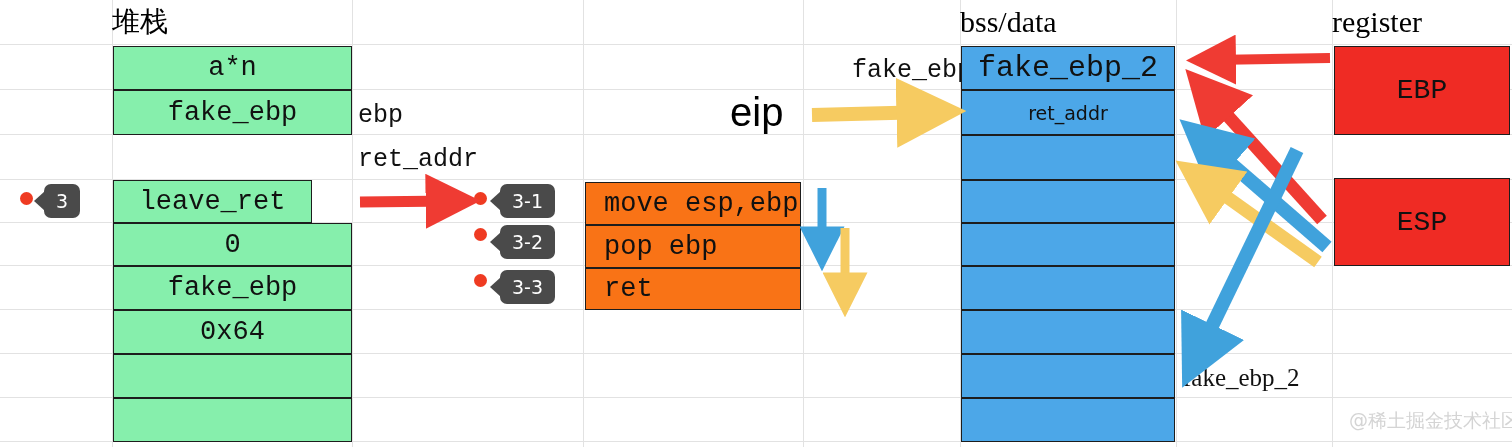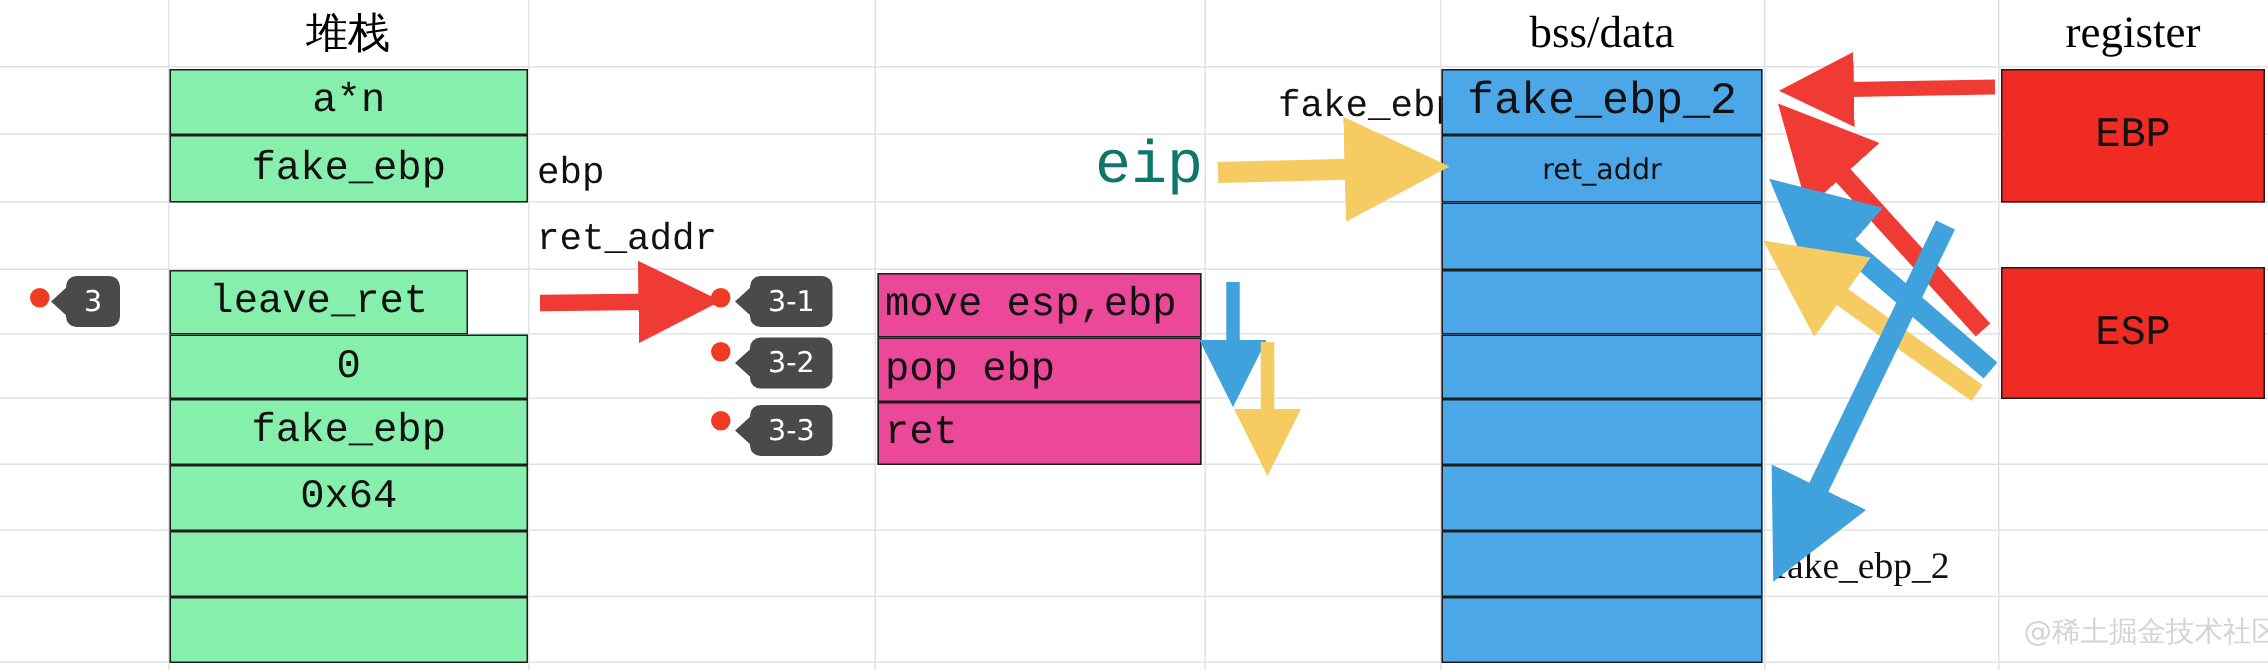--- a/index.html
+++ b/index.html
@@ -8,40 +8,40 @@
     width:1512px;height:447px;overflow:hidden;
   }
   #stage{position:relative;width:1512px;height:447px;background:#fff;}
 
   
   .gridline-h{position:absolute;left:0;width:1512px;height:1px;background:#e2e2e2;}
   .gridline-v{position:absolute;top:0;height:447px;width:1px;background:#e2e2e2;}
 
   
   .colhead{
-    position:absolute;text-align:center;
+    position:absolute;
     font-size:30px;color:#000;white-space:nowrap;
     line-height:44px;
   }
   .colhead.cjk{font-family:"DejaVu Sans","Liberation Sans",sans-serif;font-size:28px;}
 
   
   .cellstack{position:absolute;box-sizing:border-box;border:1.6px solid #1d1d1d;
       display:flex;align-items:center;justify-content:center;
       font-family:"Liberation Mono","DejaVu Sans Mono",monospace;}
   .yellow{background:#86efac;color:#111;font-size:27px;}
   .blue{background:#4ca7e8;color:#111;}
-  .green{background:#ec4899;color:#111;font-size:27px;justify-content:flex-start;padding-left:4px;}
+  .green{background:#f97316;color:#111;font-size:27px;justify-content:flex-start;padding-left:18px;}
   .redreg{background:#ef2b24;color:#111;font-size:28px;}
 
   
   .note{position:absolute;font-size:25px;color:#111;white-space:nowrap;
         font-family:"Liberation Mono","DejaVu Sans Mono",monospace;line-height:1;}
   .note.cjk{font-family:"DejaVu Sans","Liberation Sans",sans-serif;font-size:26px;}
-  .note.eip{font-family:Liberation Mono, monospace;font-size:40px;color:#0f766e;}
+  .note.eip{font-family:Liberation Sans, sans-serif;font-size:40px;color:#000000;}
   .note.serif{font-family:"Liberation Serif",serif;}
 
   
   .dot{position:absolute;width:13px;height:13px;border-radius:50%;background:#ef3b22;}
   .badge{position:absolute;height:34px;background:#4a4a4a;border-radius:7px;
       color:#fff;font-family:"DejaVu Sans","Liberation Sans",sans-serif;font-size:19px;
       display:flex;align-items:center;justify-content:center;padding:0 12px;}
   .badge:before{content:"";position:absolute;left:-10px;top:7px;
       width:0;height:0;border-top:10px solid transparent;border-bottom:10px solid transparent;
       border-right:11px solid #4a4a4a;}

